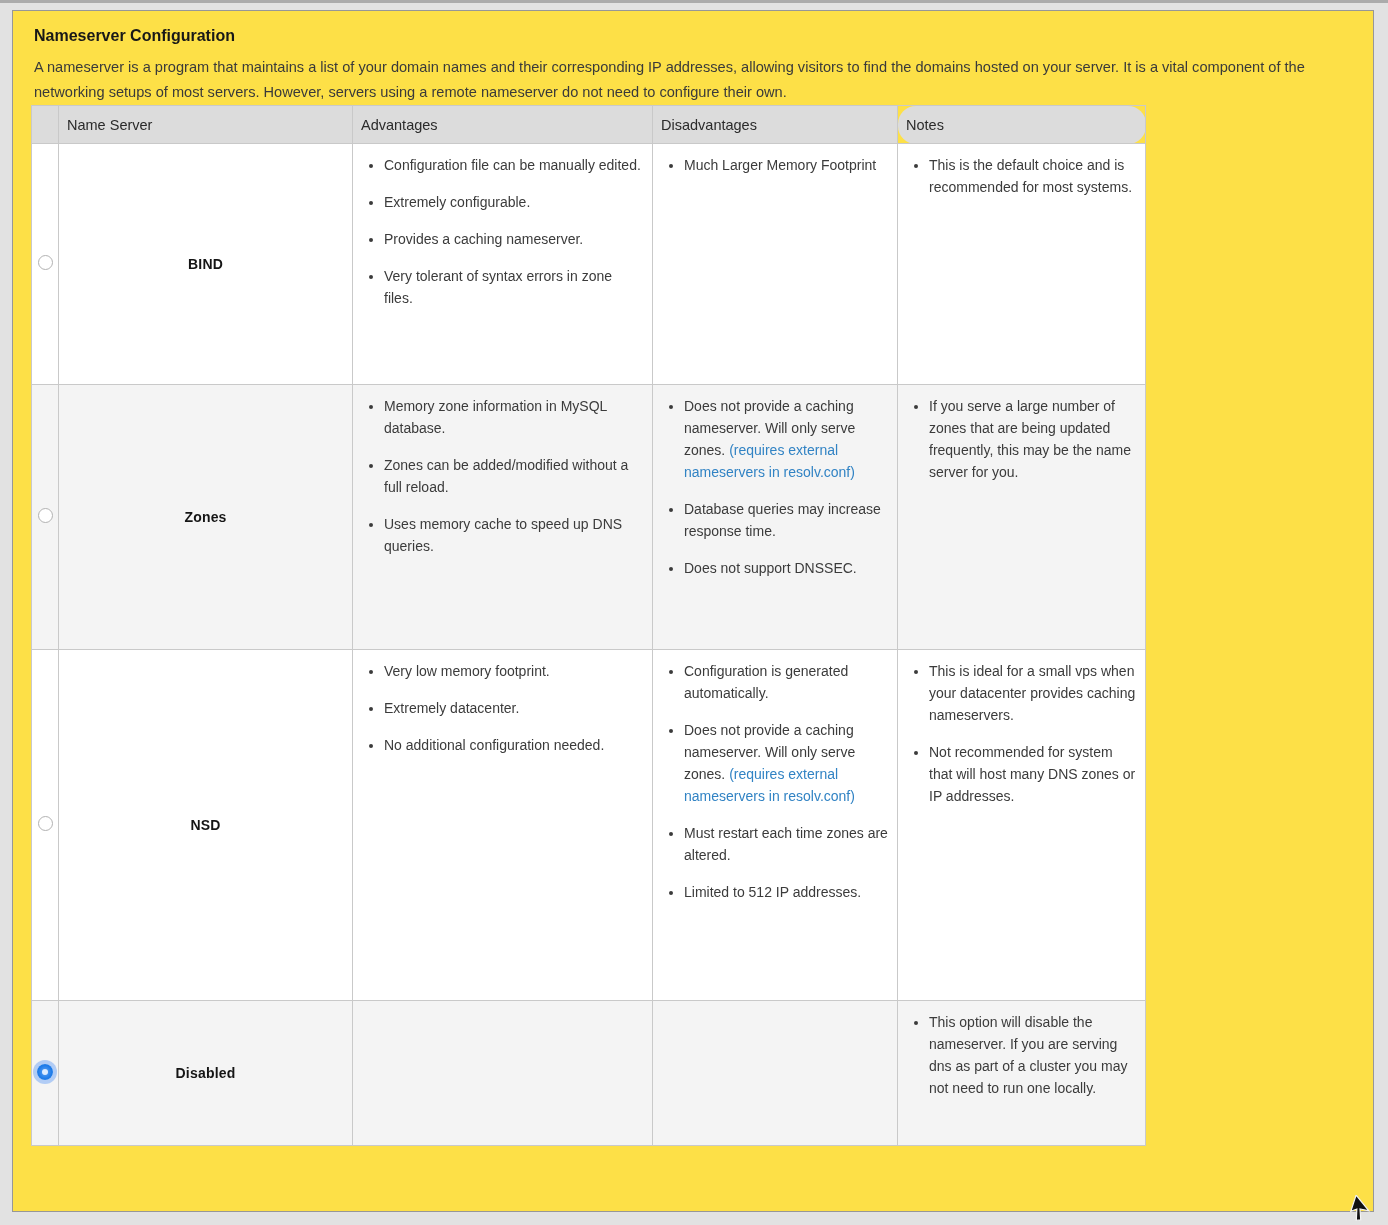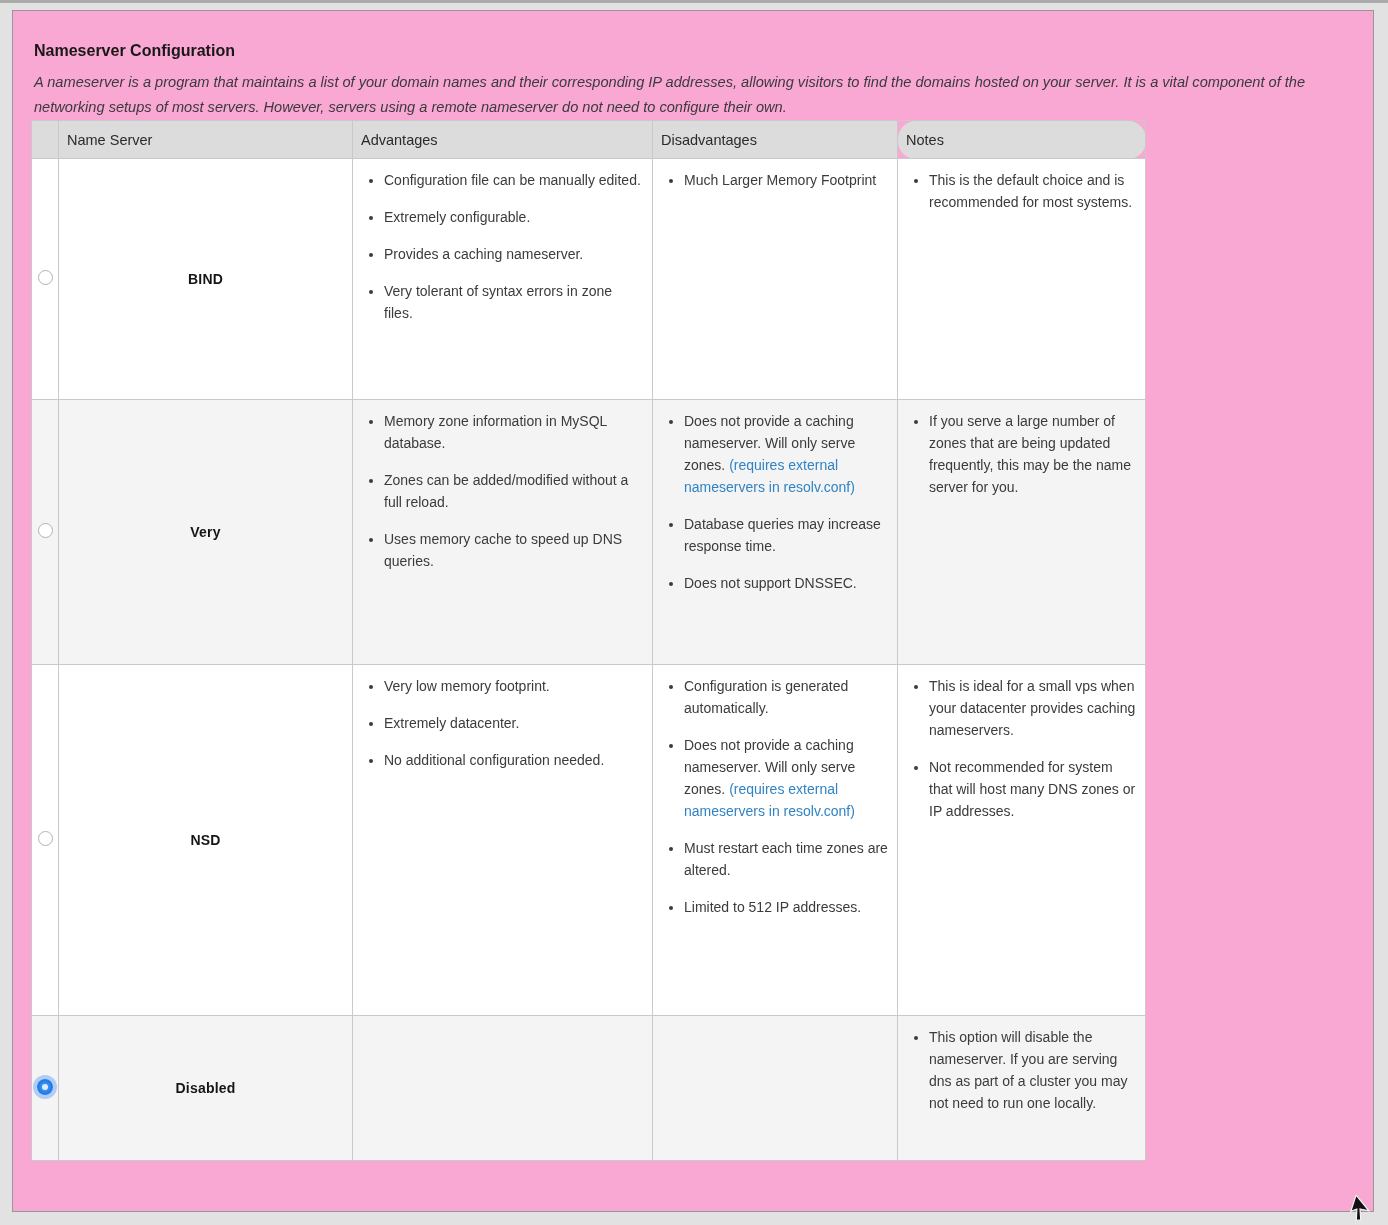--- a/index.html
+++ b/index.html
@@ -6,25 +6,25 @@
   html,body { margin:0; padding:0; }
   body {
     width:1388px; height:1225px; position:relative; overflow:hidden;
     background:#e2e2e2;
     font-family:"Liberation Sans","DejaVu Sans",sans-serif;
     color:#3b3b3b;
   }
   body::before { content:""; position:absolute; left:0; top:0; width:100%; height:3px; background:#ababab; }
   .panel {
     position:absolute; left:12px; top:10px; width:1362px; height:1202px;
-    background:#f9a8d4; border:1px solid #979797; padding:28px 18px;
+    background:#fde047; border:1px solid #979797; padding:13px 18px;
   }
   .title { font-size:16px; font-weight:bold; color:#181818; margin:3px 0 10px 3px; }
   .description {
-    font-style:italic; font-size:14.6px; line-height:25px;
+    font-size:14.6px; line-height:25px;
     margin:0 0 0 3px; max-width:1326px; color:#3a3a3a;
   }
   .instruction { font-size:14px; margin:23px 0 13px 3px; color:#2e2e2e; }
 
   table.ns { border-collapse:collapse; table-layout:fixed; width:1063px; font-size:14px; }
   .ns th, .ns td { border:1px solid #c9c9c9; }
   .ns thead th {
     background:var(--header-bg,#dcdcdc); font-weight:normal; text-align:left;
     height:38px; padding:0 0 0 8px; color:#2b2b2b; font-size:14.5px;
   }
@@ -107,21 +107,21 @@
           <ul>
             <li><span>This is the default choice and is recommended for most systems.</span></li>
           </ul>
         </td>
       </tr>
 
       <tr class="r-mydns">
         <td class="radio-cell">
           <span class="radio"></span>
         </td>
-        <td class="name-cell">Very</td>
+        <td class="name-cell">Zones</td>
         <td class="list-cell">
           <ul>
             <li><span>Memory zone information in MySQL database.</span></li>
             <li><span>Zones can be added/modified without a full reload.</span></li>
             <li><span>Uses memory cache to speed up DNS queries.</span></li>
           </ul>
         </td>
         <td class="list-cell">
           <ul>
             <li><span>Does not provide a caching nameserver. Will only serve zones. </span><a class="link">(requires external nameservers in resolv.conf)</a></li>

